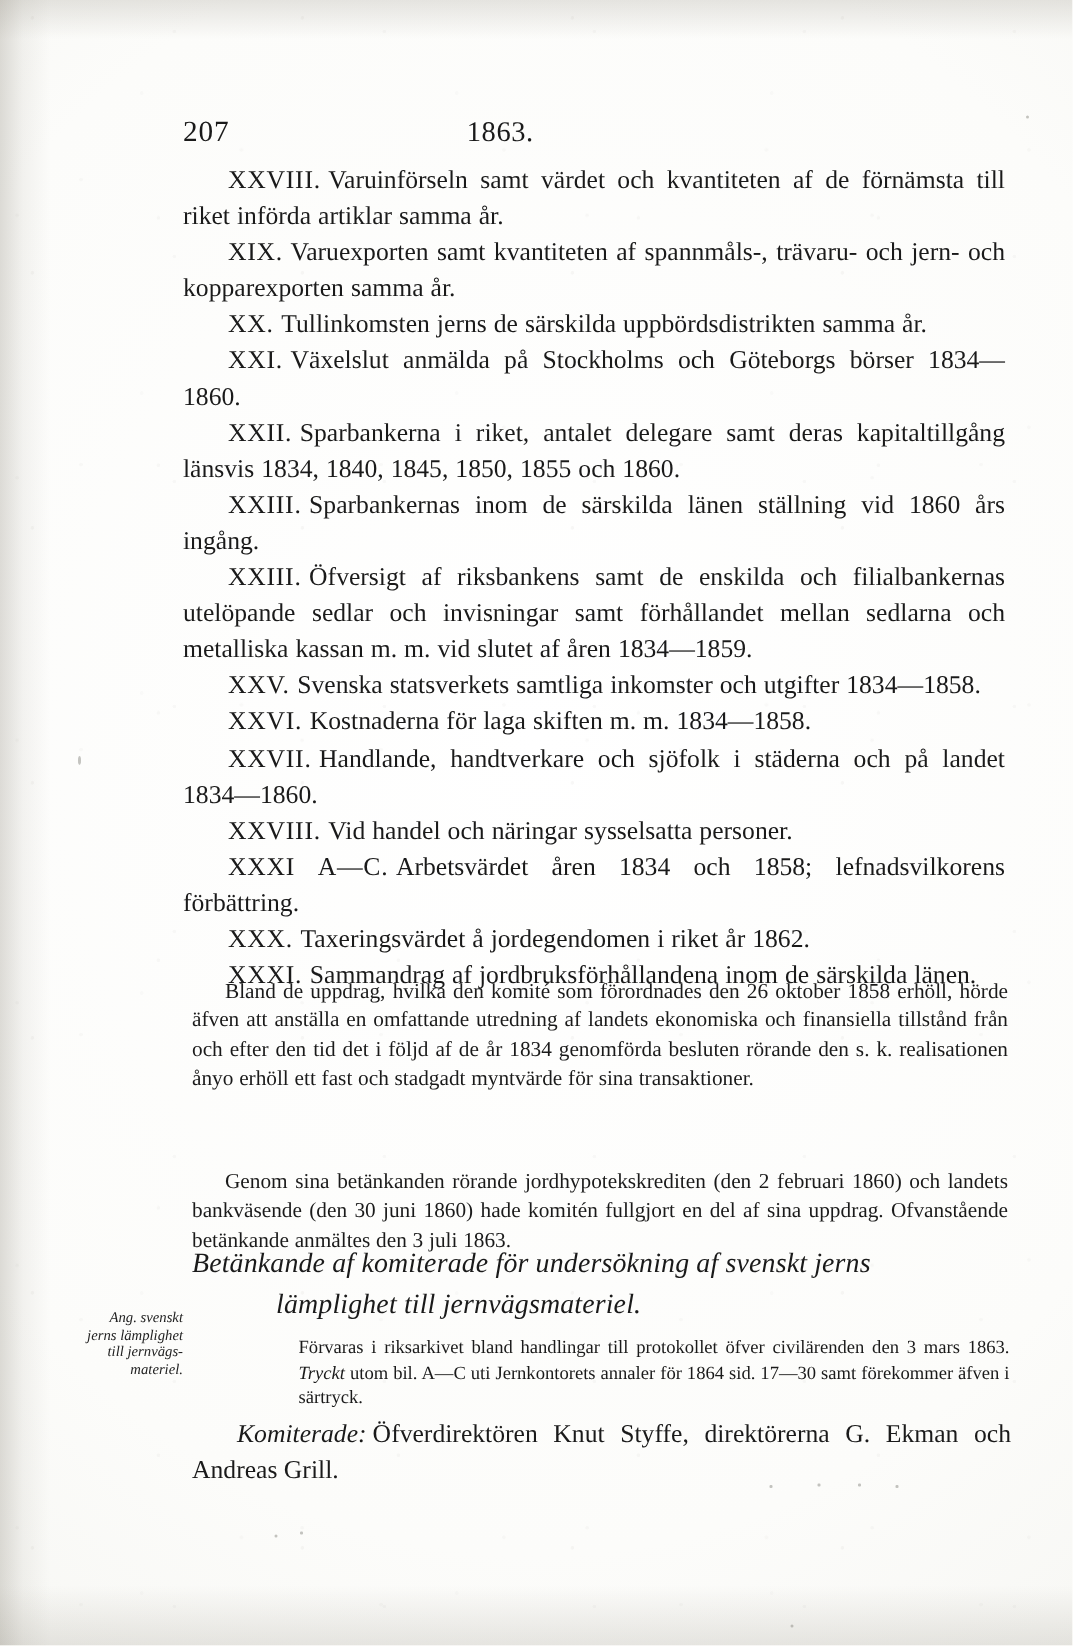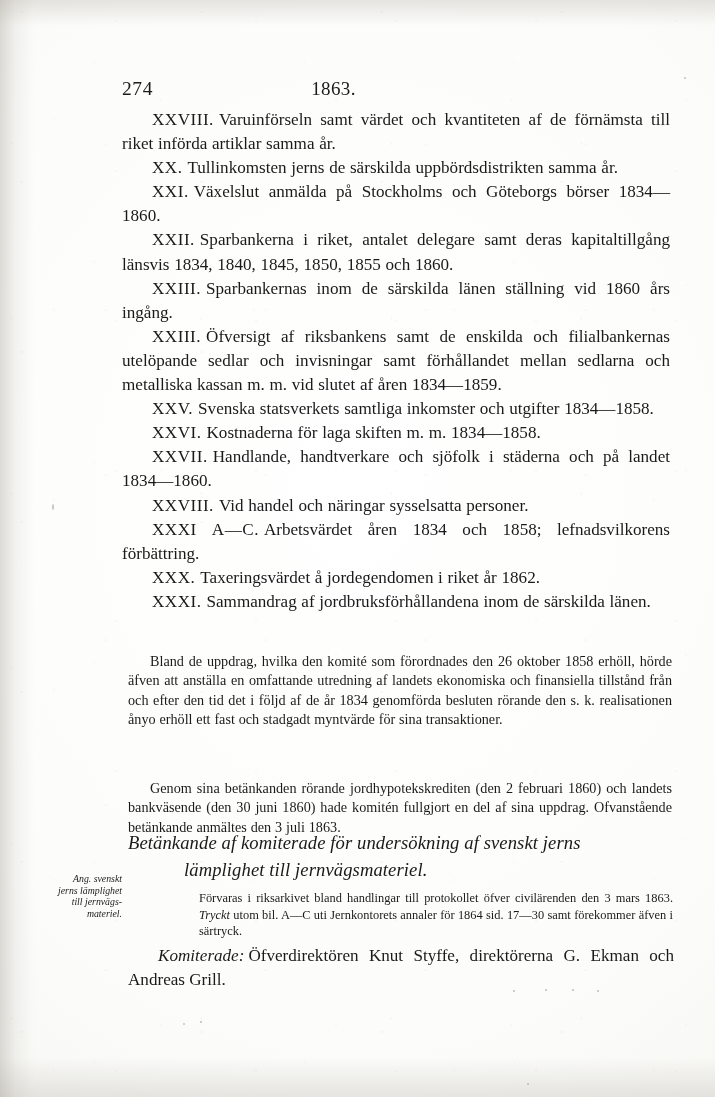--- a/index.html
+++ b/index.html
@@ -192,27 +192,30 @@
   }
 </style>
 </head>
 <body>
 
 <div class="paper"></div>
 
 <div class="page">
 
   <div class="runhead">
-    <div class="folio">274</div>
+    <div class="folio">207</div>
     <div class="runhead-year">1863.</div>
   </div>
 
   <div class="body-block">
     <p class="item">
       <span class="num">XXVIII.</span><span>Varuinförseln samt värdet och kvantiteten af de förnämsta till riket införda artiklar samma år.</span>
+    </p>
+    <p class="item">
+      <span class="num">XIX.</span><span>Varuexporten samt kvantiteten af spannmåls-, trävaru- och jern- och kopparexporten samma år.</span>
     </p>
     <p class="item">
       <span class="num">XX.</span><span>Tullinkomsten jerns de särskilda uppbördsdistrikten samma år.</span>
     </p>
     <p class="item">
       <span class="num">XXI.</span><span>Växelslut anmälda på Stockholms och Göteborgs börser 1834—1860.</span>
     </p>
     <p class="item">
       <span class="num">XXII.</span><span>Sparbankerna i riket, antalet delegare samt deras kapitaltillgång länsvis 1834, 1840, 1845, 1850, 1855 och 1860.</span>
     </p>

